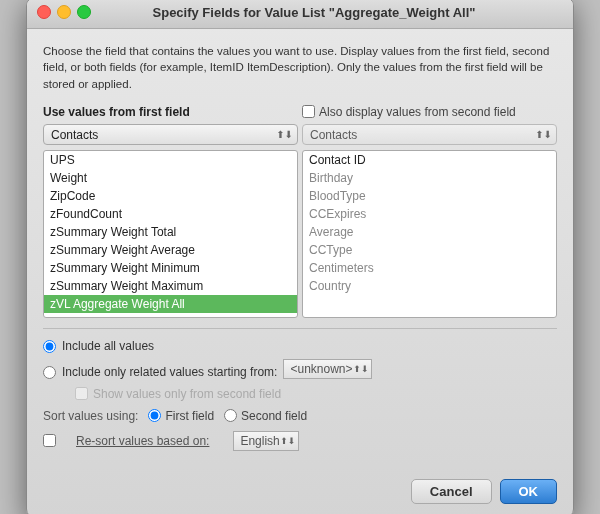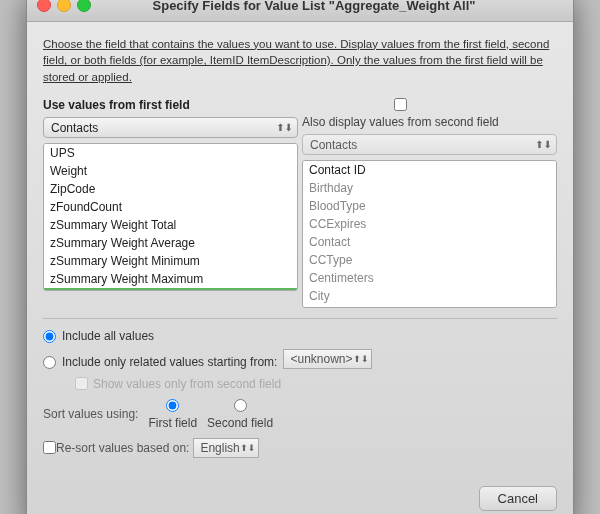--- a/index.html
+++ b/index.html
@@ -56,21 +56,20 @@
       text-align: center;
     }
     .content {
       padding: 14px 16px 14px 16px;
     }
     .description {
       color: #333;
       line-height: 1.45;
       font-size: 11.5px;
       margin-bottom: 12px;
-      text-decoration: underline;
     }
     .two-col {
       display: flex;
       gap: 4px;
       margin-bottom: 10px;
     }
     .col-left, .col-right {
       flex: 1;
     }
     .col-header {
@@ -86,21 +85,20 @@
       align-items: center;
       gap: 6px;
       margin-bottom: 5px;
     }
     .checkbox-label {
       display: flex;
       align-items: center;
       gap: 4px;
       font-size: 12px;
       color: #444;
-      flex-direction: column;
     }
     .checkbox-label input[type=checkbox] {
       margin: 0;
     }
     .dropdown-container {
       position: relative;
       margin-bottom: 5px;
     }
     .dropdown {
       width: 100%;
@@ -117,21 +115,21 @@
       position: absolute;
       right: 5px;
       top: 50%;
       transform: translateY(-50%);
       pointer-events: none;
       font-size: 10px;
       color: #666;
     }
     .list-box {
       width: 100%;
-      height: 148px;
+      height: 168px;
       border: 1px solid #aaa;
       background: white;
       overflow-y: scroll;
       border-radius: 3px;
     }
     .list-item {
       padding: 2px 6px;
       font-size: 12px;
       color: #222;
       cursor: default;
@@ -203,40 +201,42 @@
       font-size: 12px;
       color: #333;
       margin-bottom: 8px;
     }
     .sort-label {
       color: #555;
     }
     .resort-row {
       display: flex;
       align-items: center;
-      gap: 0;
+      gap: 20px;
       font-size: 12px;
       color: #555;
       margin-bottom: 8px;
+      text-decoration: underline;
     }
     .resort-row .inline-select-wrap {
       margin-left: 4px;
     }
     .button-bar {
       display: flex;
       justify-content: flex-end;
       gap: 8px;
       padding: 6px 16px 14px;
     }
     .btn {
       padding: 4px 18px;
       font-size: 13px;
       border-radius: 5px;
       cursor: pointer;
       font-family: inherit;
+      font-weight: bold;
     }
     .btn-cancel {
       background: linear-gradient(to bottom, #f0f0f0, #d8d8d8);
       border: 1px solid #aaa;
       color: #333;
     }
     .btn-ok {
       background: linear-gradient(to bottom, #6ab0f5, #2d7dd2);
       border: 1px solid #1a5ea8;
       color: white;
@@ -312,24 +312,23 @@
           <select class="dropdown" disabled="">
             <option>Contacts</option>
           </select>
           <span class="dropdown-arrow">⬆⬇</span>
         </div>
         <div class="list-box">
           <div class="list-item">Contact ID</div>
           <div class="list-item dimmed">Birthday</div>
           <div class="list-item dimmed">BloodType</div>
           <div class="list-item dimmed">CCExpires</div>
-          <div class="list-item dimmed">Contact</div>
+          <div class="list-item dimmed">Average</div>
           <div class="list-item dimmed">CCType</div>
           <div class="list-item dimmed">Centimeters</div>
-          <div class="list-item dimmed">City</div>
           <div class="list-item dimmed">Country</div>
         </div>
       </div>
     </div>
 
     <hr class="divider-line">
 
     <div class="radio-group">
       <div class="radio-row">
         <input type="radio" name="include" checked="" style="">
@@ -371,14 +370,15 @@
         <select class="inline-select">
           <option>English</option>
         </select>
         <span class="inline-select-arrow">⬆⬇</span>
       </div>
     </div>
   </div>
 
   <div class="button-bar">
     <button class="btn btn-cancel">Cancel</button>
+    <button class="btn btn-ok">OK</button>
   </div>
 </div>
 
 </body></html>

